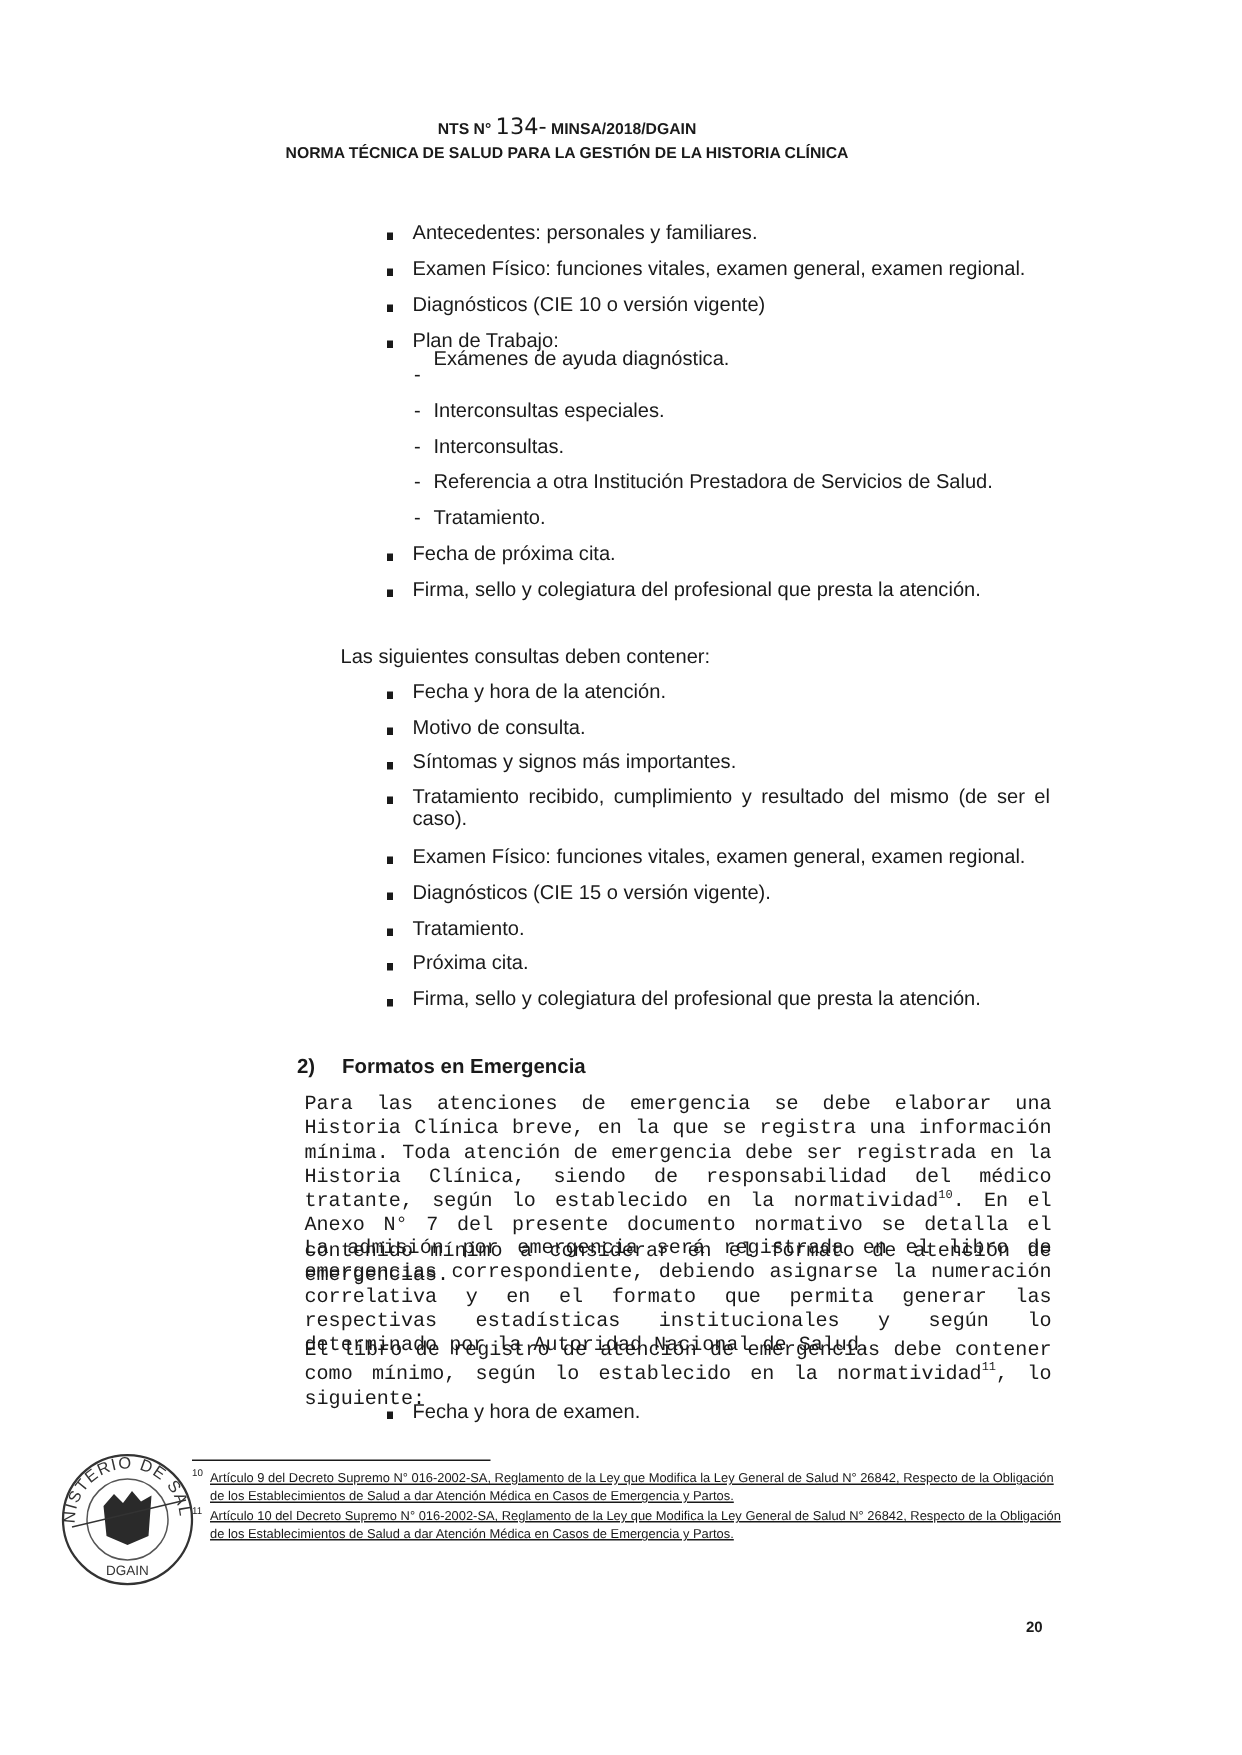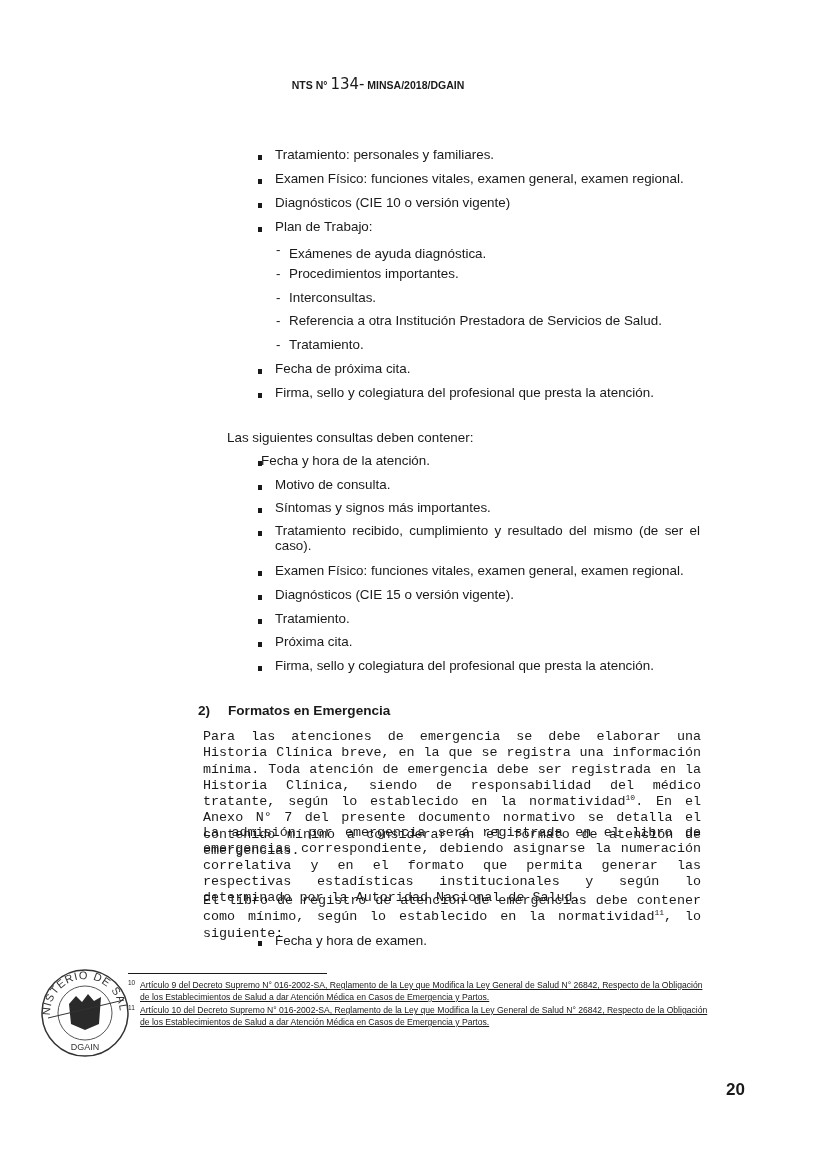--- a/index.html
+++ b/index.html
@@ -13,61 +13,62 @@
   .dash { position: absolute; font-size: 13.4px; line-height: 16px; }
   .para { position: absolute; left: 203px; width: 498px; font-size: 13.4px; line-height: 16.3px;
           text-align: justify; font-family: Liberation Mono, monospace; }
   .heading { position: absolute; font-size: 13.6px; font-weight: bold; line-height: 16px; }
   sup { font-size: 8px; line-height: 0; }
   .fn-rule { position: absolute; left: 128px; top: 973px; width: 199px; height: 1px; background: #1a1a1a; }
   .fn { position: absolute; left: 128px; width: 580px; font-size: 8.6px; line-height: 12px; text-decoration: underline; }
   .fn .num { position: absolute; left: 0; top: -2px; font-size: 6.5px; }
   .fn .txt { margin-left: 12px; display: block; }
   .seal { position: absolute; left: 36px; top: 966px; width: 98px; height: 92px; }
-  .pagenum { position: absolute; left: 726px; top: 1080px; font-size: 17px; font-weight: bold; }
+  .pagenum { position: absolute; left: 684px; top: 1080px; font-size: 10px; font-weight: bold; }
 </style>
 </head>
 <body>
 
 <div class="header">
   <div>
     <span>NTS N°</span>
     <span class="hand">134-</span>
     <span>MINSA/2018/DGAIN</span>
   </div>
+  <div>NORMA TÉCNICA DE SALUD PARA LA GESTIÓN DE LA HISTORIA CLÍNICA</div>
 </div>
 
 <div class="bullet" style="left:258px;top:155px"></div>
-<div class="li" style="left:275px;top:147px">Tratamiento: personales y familiares.</div>
+<div class="li" style="left:275px;top:147px">Antecedentes: personales y familiares.</div>
 <div class="bullet" style="left:258px;top:179px"></div>
 <div class="li" style="left:275px;top:171px">Examen Físico: funciones vitales, examen general, examen regional.</div>
 <div class="bullet" style="left:258px;top:203px"></div>
 <div class="li" style="left:275px;top:195px">Diagnósticos (CIE 10 o versión vigente)</div>
 <div class="bullet" style="left:258px;top:227px"></div>
 <div class="li" style="left:275px;top:219px">Plan de Trabajo:</div>
 
 <div class="dash" style="left:276px;top:242px">-</div>
-<div class="li" style="left:289px;top:246px">Exámenes de ayuda diagnóstica.</div>
+<div class="li" style="left:289px;top:231px">Exámenes de ayuda diagnóstica.</div>
 <div class="dash" style="left:276px;top:266px">-</div>
-<div class="li" style="left:289px;top:266px">Procedimientos importantes.</div>
+<div class="li" style="left:289px;top:266px">Interconsultas especiales.</div>
 <div class="dash" style="left:276px;top:290px">-</div>
 <div class="li" style="left:289px;top:290px">Interconsultas.</div>
 <div class="dash" style="left:276px;top:313px">-</div>
 <div class="li" style="left:289px;top:313px">Referencia a otra Institución Prestadora de Servicios de Salud.</div>
 <div class="dash" style="left:276px;top:337px">-</div>
 <div class="li" style="left:289px;top:337px">Tratamiento.</div>
 
 <div class="bullet" style="left:258px;top:369px"></div>
 <div class="li" style="left:275px;top:361px">Fecha de próxima cita.</div>
 <div class="bullet" style="left:258px;top:393px"></div>
 <div class="li" style="left:275px;top:385px">Firma, sello y colegiatura del profesional que presta la atención.</div>
 
 <div class="li" style="left:227px;top:430px">Las siguientes consultas deben contener:</div>
 <div class="bullet" style="left:258px;top:461px"></div>
-<div class="li" style="left:261px;top:453px">Fecha y hora de la atención.</div>
+<div class="li" style="left:275px;top:453px">Fecha y hora de la atención.</div>
 <div class="bullet" style="left:258px;top:485px"></div>
 <div class="li" style="left:275px;top:477px">Motivo de consulta.</div>
 <div class="bullet" style="left:258px;top:508px"></div>
 <div class="li" style="left:275px;top:500px">Síntomas y signos más importantes.</div>
 <div class="bullet" style="left:258px;top:531px"></div>
 <div class="li" style="left:275px;top:523px;width:425px;text-align:justify;text-align-last:justify">Tratamiento recibido, cumplimiento y resultado del mismo (de ser el</div>
 <div class="li" style="left:275px;top:538px">caso).</div>
 <div class="bullet" style="left:258px;top:571px"></div>
 <div class="li" style="left:275px;top:563px">Examen Físico: funciones vitales, examen general, examen regional.</div>
 <div class="bullet" style="left:258px;top:595px"></div>

